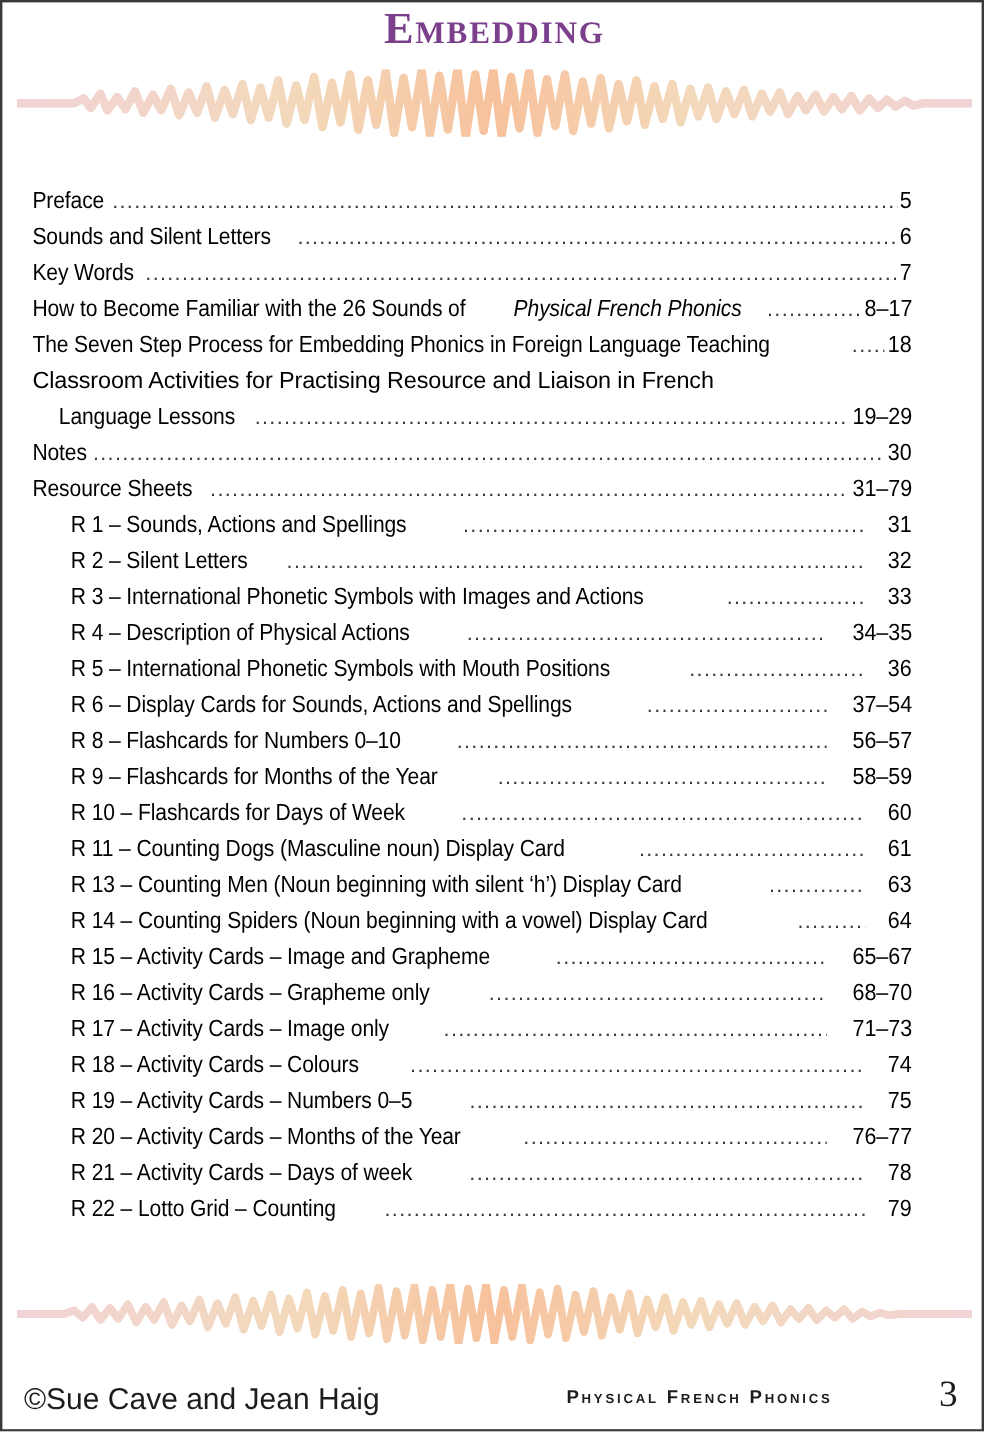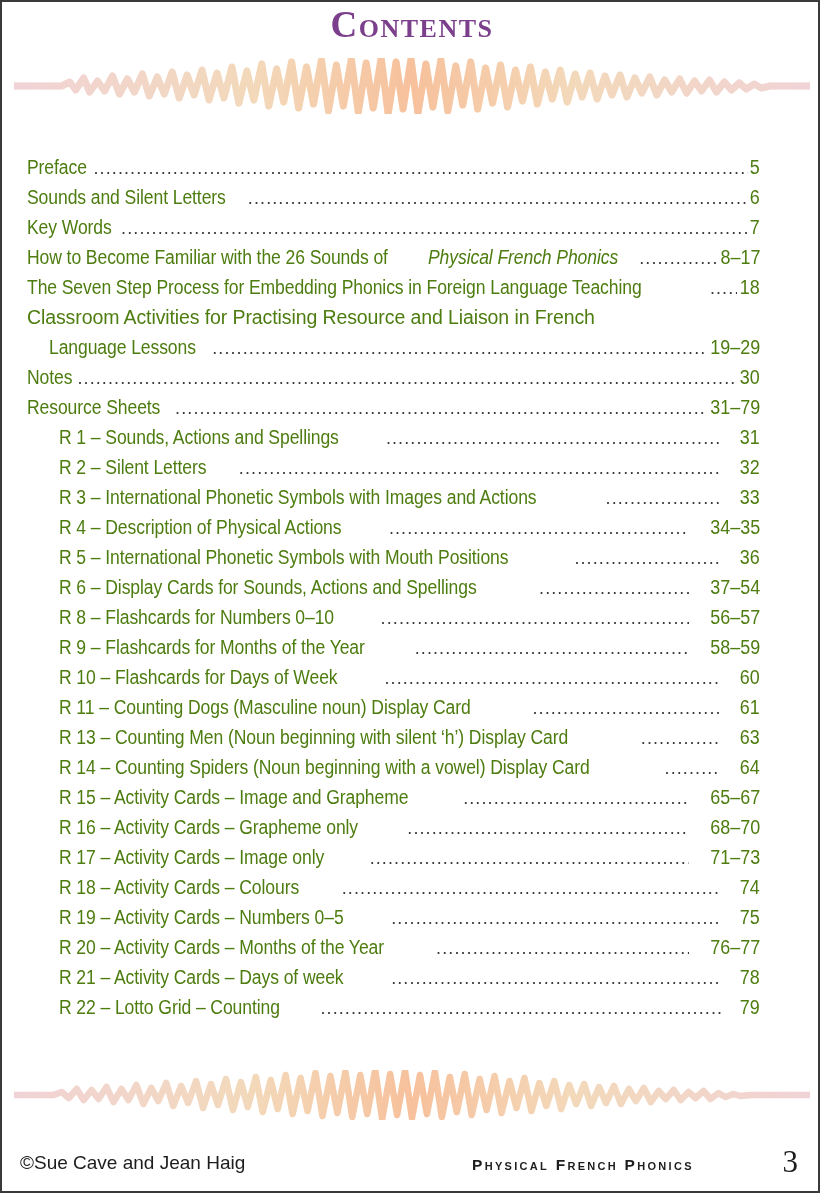--- a/index.html
+++ b/index.html
@@ -65,21 +65,21 @@
     position: absolute;
     left: 25px;
     top: 150px;
     width: 733px;
   }
   .entry {
     display: flex;
     align-items: baseline;
     font-family: "Liberation Sans", sans-serif;
     font-size: 19.5px;
-    color: #4d7c0f;
+    color: #000000;
     line-height: 30px;
     height: 30px;
     white-space: nowrap;
     overflow: hidden;
   }
   .entry.level0 { padding-left: 0; }
   .entry.level1 { padding-left: 22px; }
   .entry.level2 { padding-left: 32px; gap: 16px; }
   .entry.nodots { display: block; }
 
@@ -109,21 +109,21 @@
     transform: scaleX(0.92);
     transform-origin: right center;
   }
 
   
   .footer-left {
     position: absolute;
     left: 18px;
     top: 1150px;
     font-family: "Liberation Sans", sans-serif;
-    font-size: 19px;
+    font-size: 25px;
     color: #1d1d1d;
   }
   .footer-center {
     position: absolute;
     left: 470px;
     top: 1154px;
     font-family: "Liberation Sans", sans-serif;
     font-weight: bold;
     font-size: 15.5px;
     font-variant: small-caps;
@@ -138,21 +138,21 @@
     font-size: 31px;
     color: #1d1d1d;
   }
 </style>
 </head>
 <body>
 
 <div class="page">
 
   <div class="title-wrap">
-    <div class="title">Contents</div>
+    <div class="title">Embedding</div>
   </div>
 
   <div class="wave-top">
     <svg viewBox="0 0 800 56" preserveAspectRatio="none" aria-hidden="true">
       <defs>
         <linearGradient id="wg" x1="0" y1="0" x2="1" y2="0">
           <stop offset="0%" stop-color="#e3a9b0"></stop>
           <stop offset="12%" stop-color="#e0a0a8"></stop>
           <stop offset="28%" stop-color="#e9a878"></stop>
           <stop offset="40%" stop-color="#ef8f2d"></stop>

